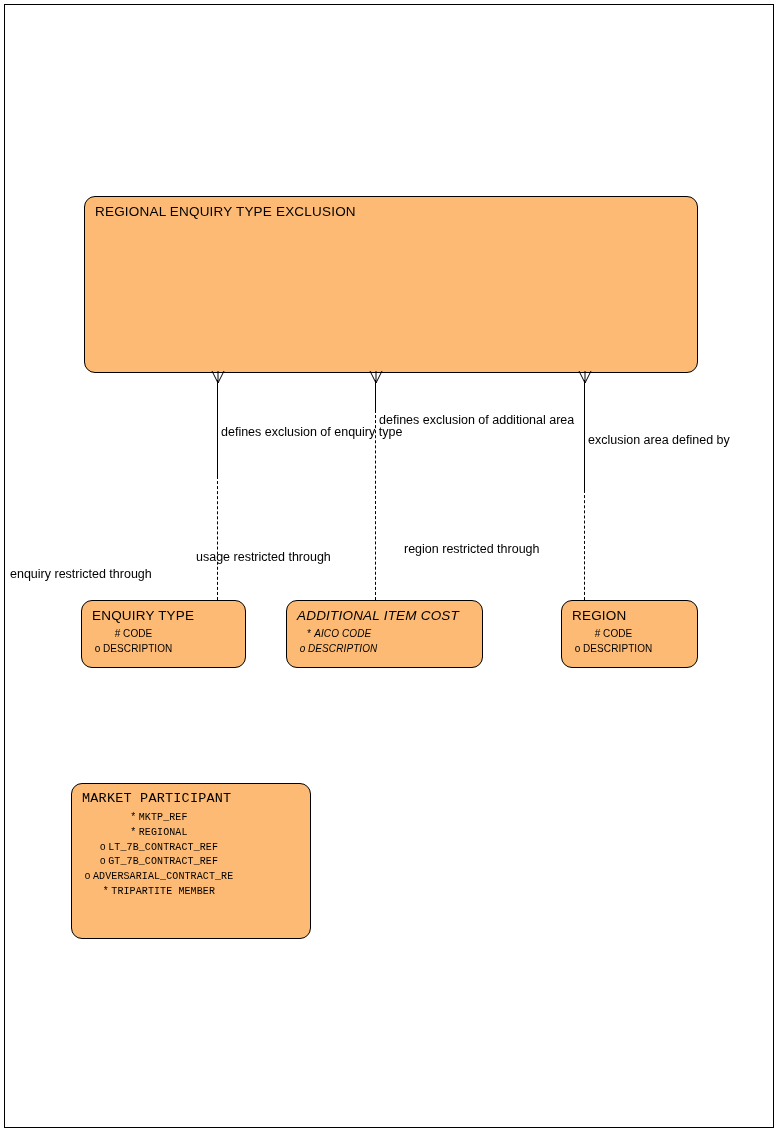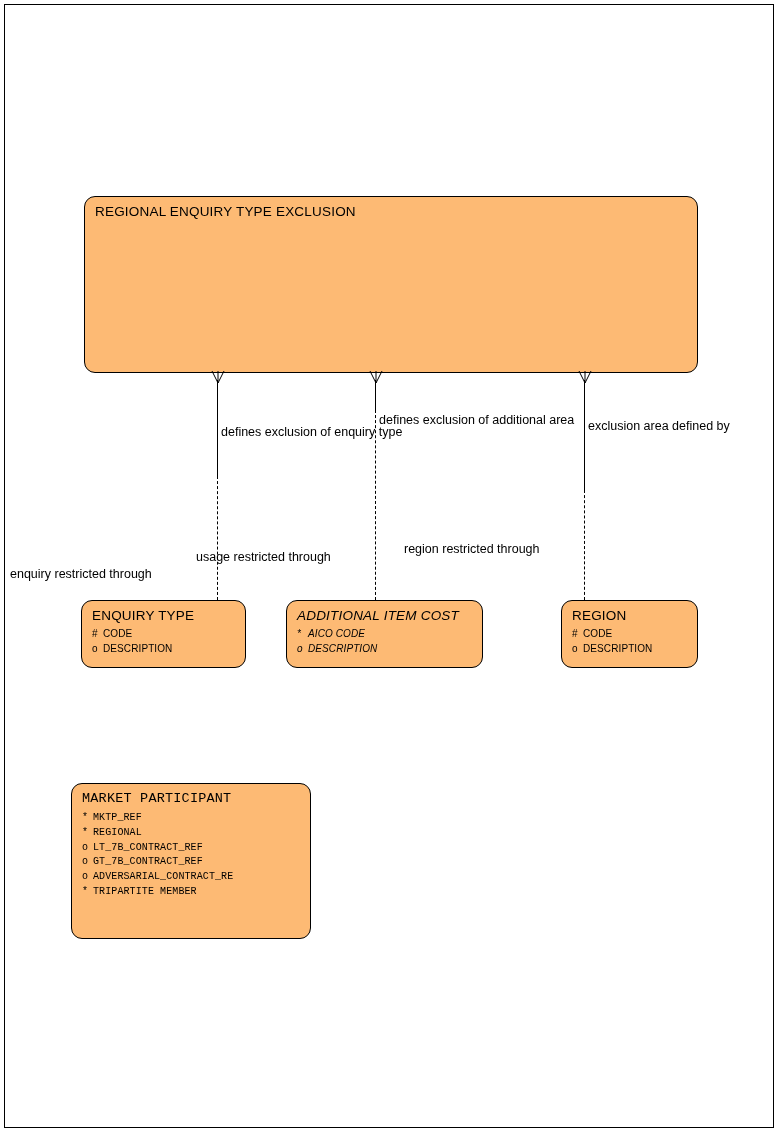--- a/index.html
+++ b/index.html
@@ -48,20 +48,21 @@
     white-space: nowrap;
   }
   .attr-list {
     position: absolute;
     left: 10px;
     top: 26px;
     margin: 0;
     padding: 0;
     list-style: none;
     white-space: nowrap;
+    text-align: center;
   }
   .attr {
     font-size: 10px;
     line-height: 14.8px;
     letter-spacing: 0.1px;
     white-space: nowrap;
   }
   .attr .marker {
     display: inline-block;
     width: 11px;
@@ -114,21 +115,21 @@
   <svg class="crowsfoot" style="left:575px; top:370px; width:20px; height:14px;" viewBox="0 0 20 14">
     <path d="M10,13 L4,1 M10,13 L10,1 M10,13 L16,1" stroke="#000" stroke-width="1" fill="none"></path>
   </svg>
   <div class="conn solid" style="left:584px; top:380px; height:110px;"></div>
   <div class="conn dashed" style="left:584px; top:490px; height:110px;"></div>
 
   <div class="rel-label" style="left:221px; top:393px;margin-top:32px;">defines exclusion of enquiry type</div>
 
   <div class="rel-label" style="left:379px; top:413px;">defines exclusion of additional area</div>
 
-  <div class="rel-label" style="left:588px; top:419px;text-align:center;">exclusion area defined by</div>
+  <div class="rel-label" style="left:588px; top:433px;text-align:center;">exclusion area defined by</div>
 
   <div class="rel-label" style="left:10px; top:567px;">enquiry restricted through</div>
 
   <div class="rel-label" style="left:196px; top:550px;">usage restricted through</div>
 
   <div class="rel-label" style="left:404px; top:542px;">region restricted through</div>
 
   <div class="entity" id="entity-enquiry-type" style="left:81px; top:600px; width:165px; height:68px;">
     <div class="entity-title">ENQUIRY TYPE</div>
     <ul class="attr-list">

